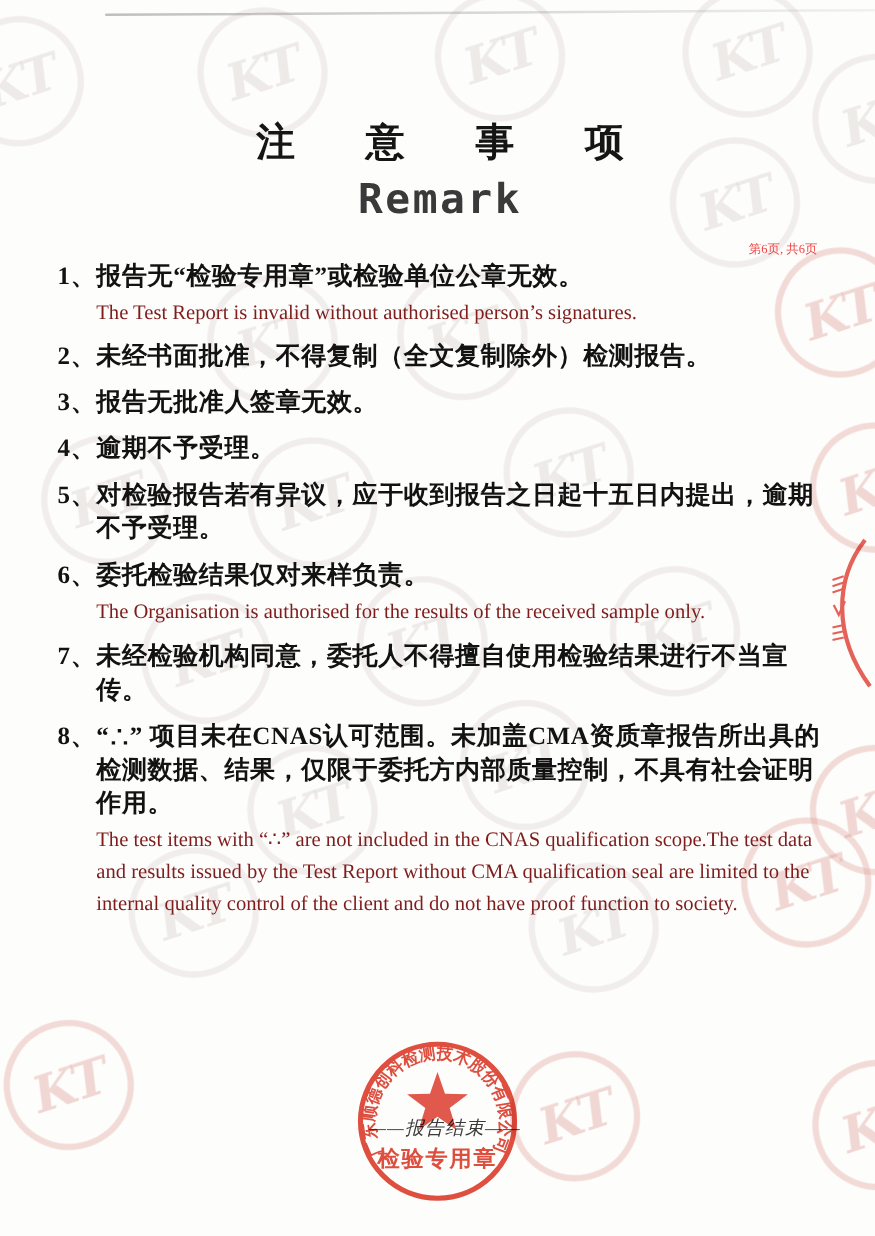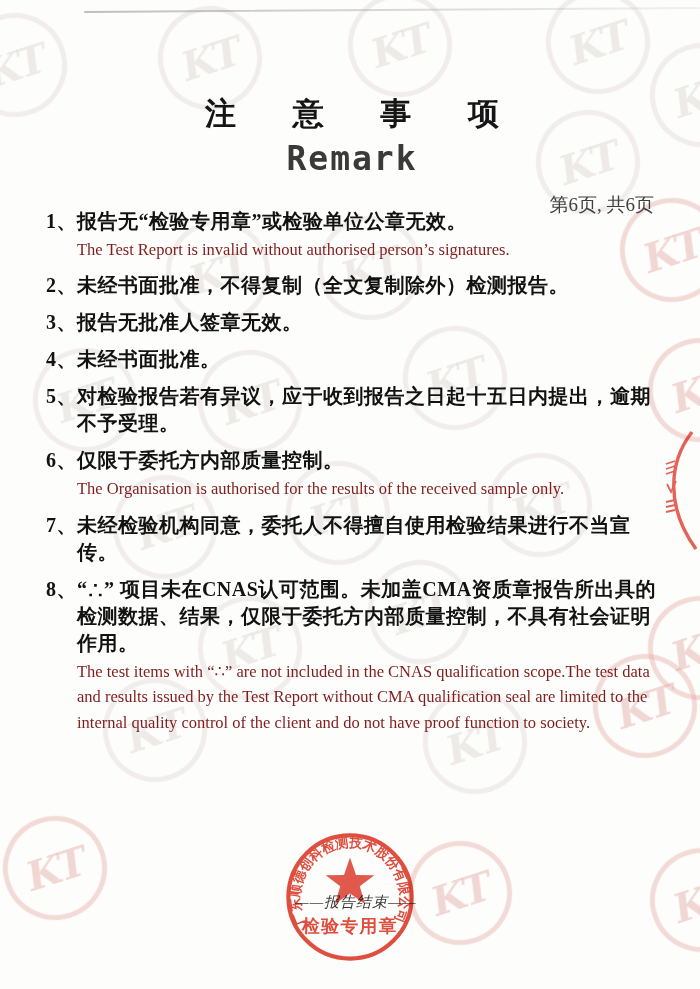--- a/index.html
+++ b/index.html
@@ -27,21 +27,21 @@
   }
   .content{position:absolute;inset:0;z-index:2;padding:96px 42px 16px 46px;box-sizing:border-box;border-radius:26px;}
   .title-zh{
     text-align:center;font-family:"Liberation Sans","DejaVu Sans",sans-serif;
     font-weight:700;font-size:31px;color:#151515;letter-spacing:24px;text-indent:24px;line-height:1.15;
   }
   .title-en{
     text-align:center;font-family:"DejaVu Sans Mono","Liberation Mono",monospace;
     font-weight:600;font-size:33px;color:#3a3a3a;letter-spacing:2px;margin-top:8px;line-height:1.15;
   }
-  .pagenum{position:absolute;top:192px;right:46px;font-size:19px;color:#404040;}
+  .pagenum{position:absolute;top:192px;right:46px;font-size:10px;color:#ef4444;}
   ol#items{list-style:none;margin:30px 0 0 0;padding:0;}
   .item{margin:0 0 10px 0;}
   .item .zh{
     display:flex;font-weight:600;font-size:20px;line-height:1.35;color:#121212;
     letter-spacing:.5px;
   }
   .item .zh .num{flex:0 0 31px;}
   .item .zh .zh-text{flex:1 1 auto;max-width:585px;}
   .item .en{
     margin:2px 0 0 31px;font-size:16.5px;line-height:1.55;color:#7f1d1d;max-width:600px;
@@ -161,35 +161,35 @@
   <li class="item">
     <div class="zh">
       <span class="num">3、</span>
       <span class="zh-text">报告无批准人签章无效。</span>
     </div>
   </li>
 
   <li class="item">
     <div class="zh">
       <span class="num">4、</span>
-      <span class="zh-text">未经书面批准。</span>
+      <span class="zh-text">逾期不予受理。</span>
     </div>
   </li>
 
   <li class="item">
     <div class="zh">
       <span class="num">5、</span>
       <span class="zh-text">对检验报告若有异议，应于收到报告之日起十五日内提出，逾期不予受理。</span>
     </div>
   </li>
 
   <li class="item">
     <div class="zh">
       <span class="num">6、</span>
-      <span class="zh-text">仅限于委托方内部质量控制。</span>
+      <span class="zh-text">委托检验结果仅对来样负责。</span>
     </div>
     <div class="en">The Organisation is authorised for the results of the received sample only.</div>
   </li>
 
   <li class="item">
     <div class="zh">
       <span class="num">7、</span>
       <span class="zh-text">未经检验机构同意，委托人不得擅自使用检验结果进行不当宣传。</span>
     </div>
   </li>

